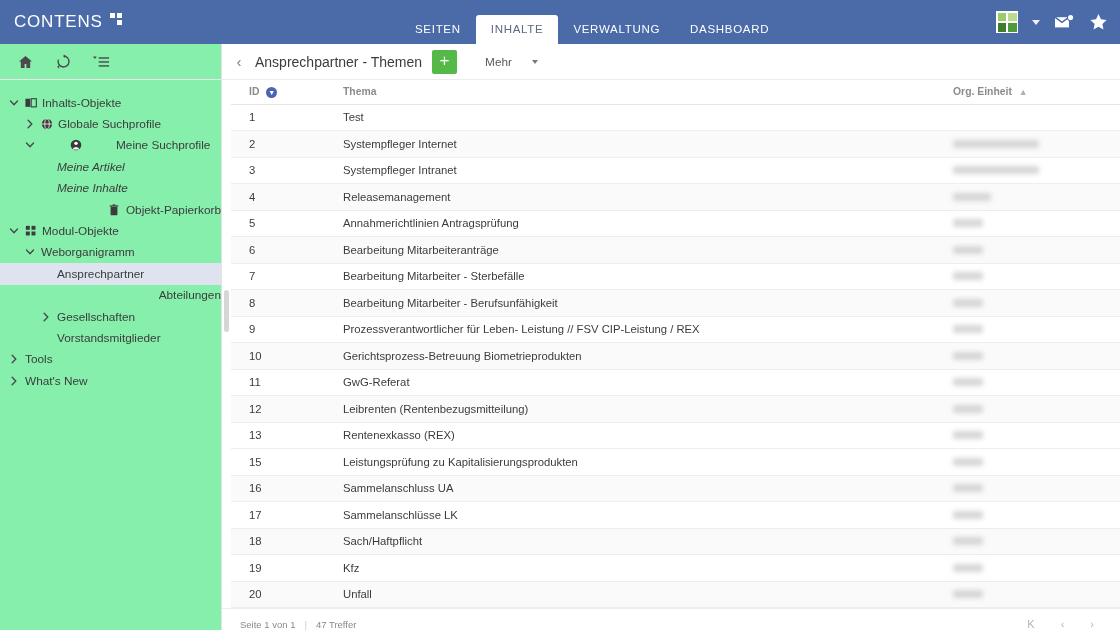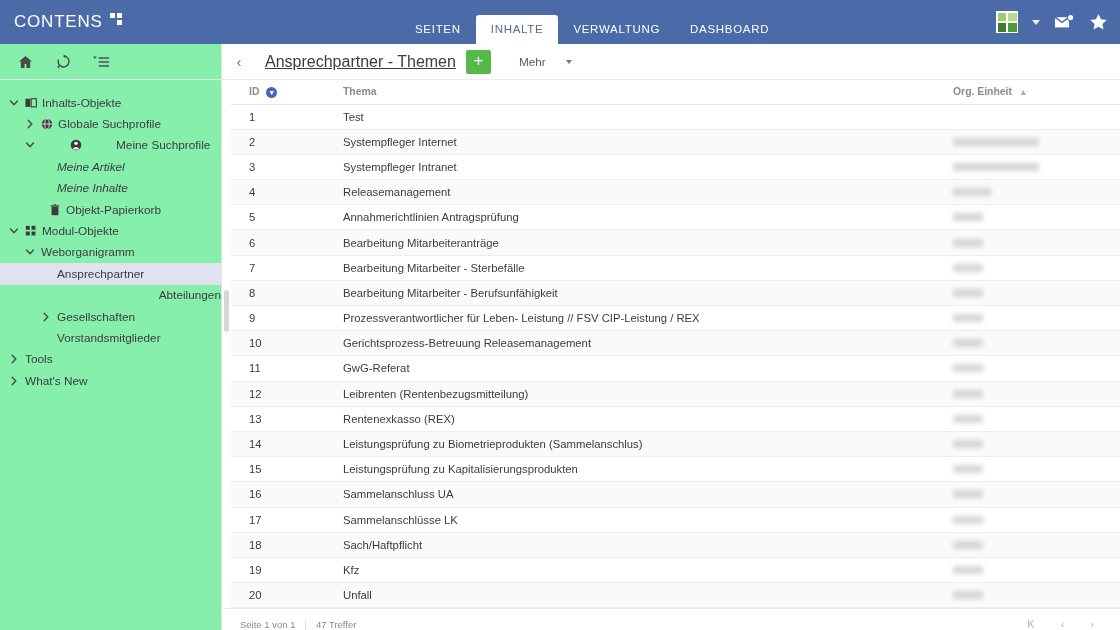--- a/index.html
+++ b/index.html
@@ -92,21 +92,21 @@
   
   .main { flex: 1; display: flex; flex-direction: column; min-width: 0; background:#fff; }
   .main-head {
     height: 36px; flex: 0 0 36px; display: flex; align-items: center;
     border-bottom: 1px solid #ececec; padding-left: 8px; gap: 0;
   }
   .back-chev {
     width: 18px; color: #7a7a7a; font-size: 15px; display: flex;
     align-items: center; justify-content: center; cursor: pointer;
   }
-  .page-title { font-size: 16px; color: #3c3c3c; margin-left: 17px; text-decoration: underline; }
+  .page-title { font-size: 14px; color: #3c3c3c; margin-left: 7px; }
   .add-btn {
     width: 25px; height: 24px; background: #55b947; color: #fff;
     border-radius: 2px; margin-left: 10px; display: flex;
     align-items: center; justify-content: center; font-size: 17px;
     cursor: pointer; line-height: 1; padding-bottom: 2px;
   }
   .mehr {
     margin-left: 28px; font-size: 11.8px; color: #5a5a5a;
     display: flex; align-items: center; gap: 20px; cursor: pointer;
   }
@@ -276,21 +276,21 @@
             <span class="tlabel">Meine Suchprofile</span>
           </div>
           <div class="tnode" style="padding-left: 38px;">
             <span class="tw"></span>
             <span class="tlabel italic">Meine Artikel</span>
           </div>
           <div class="tnode" style="padding-left: 38px;">
             <span class="tw"></span>
             <span class="tlabel italic">Meine Inhalte</span>
           </div>
-          <div class="tnode" style="padding-left: 30px;">
+          <div class="tnode" style="padding-left: 13px; justify-content: flex-end;">
             <span class="tw"></span>
             <span class="tico">
               <svg width="12" height="12" viewBox="0 0 14 14">
                 <rect x="3" y="3.4" width="8" height="9.6" rx="0.8" fill="#3c3c3c"></rect>
                 <rect x="2" y="1.6" width="10" height="1.5" fill="#3c3c3c"></rect>
                 <rect x="5.4" y="0.4" width="3.2" height="1.4" fill="#3c3c3c"></rect>
               </svg>
             </span>
             <span class="tlabel">Objekt-Papierkorb</span>
           </div>
@@ -429,41 +429,36 @@
                 <td class="c-thema">Bearbeitung Mitarbeiter - Berufsunfähigkeit</td>
                 <td class="c-org"><span class="blurred" style="width: 30px;"></span></td>
               </tr>
               <tr class="">
                 <td class="c-id">9</td>
                 <td class="c-thema">Prozessverantwortlicher für Leben- Leistung // FSV CIP-Leistung / REX</td>
                 <td class="c-org"><span class="blurred" style="width: 30px;"></span></td>
               </tr>
               <tr class="alt">
                 <td class="c-id">10</td>
-                <td class="c-thema">Gerichtsprozess-Betreuung Releasemanagement</td>
+                <td class="c-thema">Gerichtsprozess-Betreuung Biometrieprodukten</td>
                 <td class="c-org"><span class="blurred" style="width: 30px;"></span></td>
               </tr>
               <tr class="">
                 <td class="c-id">11</td>
                 <td class="c-thema">GwG-Referat</td>
                 <td class="c-org"><span class="blurred" style="width: 30px;"></span></td>
               </tr>
               <tr class="alt">
                 <td class="c-id">12</td>
                 <td class="c-thema">Leibrenten (Rentenbezugsmitteilung)</td>
                 <td class="c-org"><span class="blurred" style="width: 30px;"></span></td>
               </tr>
               <tr class="">
                 <td class="c-id">13</td>
                 <td class="c-thema">Rentenexkasso (REX)</td>
-                <td class="c-org"><span class="blurred" style="width: 30px;"></span></td>
-              </tr>
-              <tr class="alt">
-                <td class="c-id">14</td>
-                <td class="c-thema">Leistungsprüfung zu Biometrieprodukten (Sammelanschlus)</td>
                 <td class="c-org"><span class="blurred" style="width: 30px;"></span></td>
               </tr>
               <tr class="">
                 <td class="c-id">15</td>
                 <td class="c-thema">Leistungsprüfung zu Kapitalisierungsprodukten</td>
                 <td class="c-org"><span class="blurred" style="width: 30px;"></span></td>
               </tr>
               <tr class="alt">
                 <td class="c-id">16</td>
                 <td class="c-thema">Sammelanschluss UA</td>

